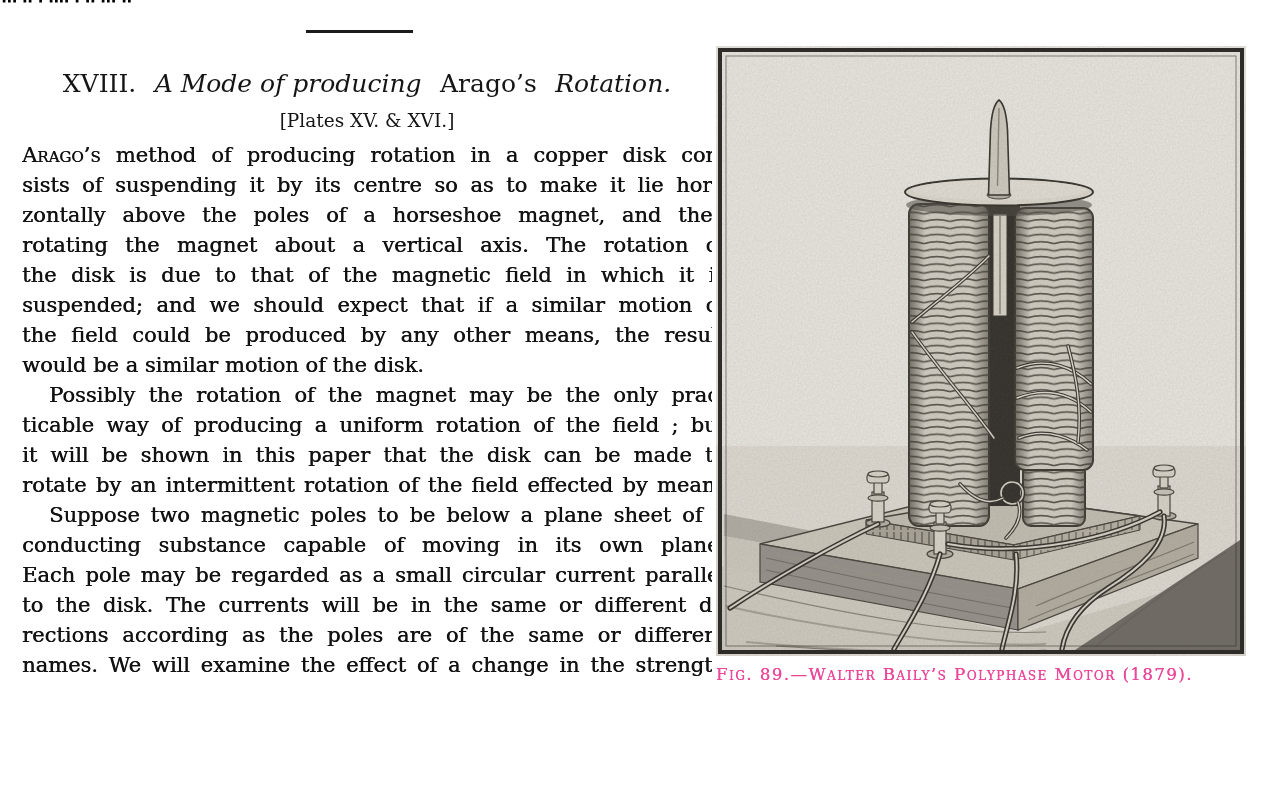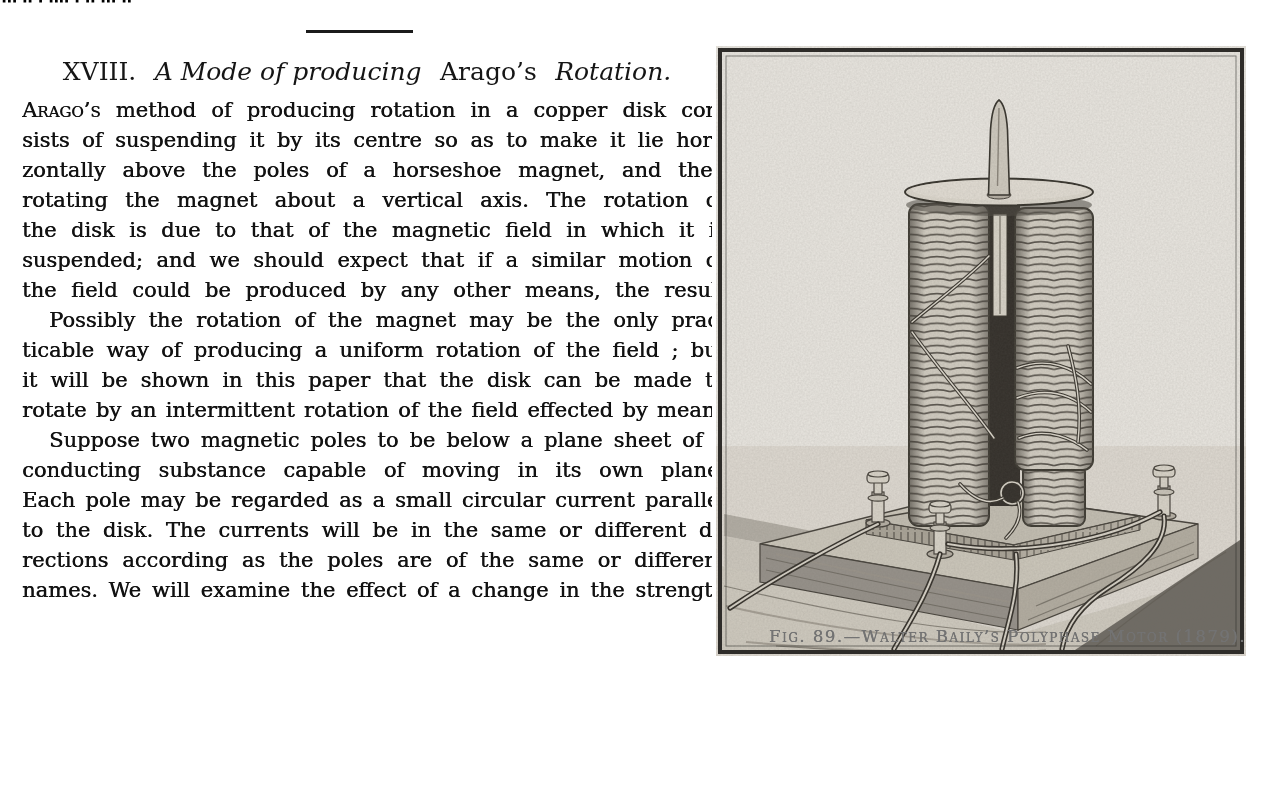--- a/index.html
+++ b/index.html
@@ -14,42 +14,42 @@
     font-family:"DejaVu Sans Mono", monospace;white-space:nowrap;
   }
   
   .section-rule{
     position:absolute;left:306px;top:30px;width:107px;height:3px;background:#1b1b1b;
   }
   
   .article{
     position:absolute;left:22px;top:52px;width:690px;height:720px;overflow:hidden;
   }
-  .title1{text-align:center;font-size:25px;line-height:31px;margin-top:4px;white-space:nowrap;}
+  .title1{text-align:center;font-size:25px;line-height:31px;margin-top:16px;white-space:nowrap;}
   .title2{text-align:center;font-size:24px;line-height:31px;margin-top:8px;white-space:nowrap;}
   .plates{text-align:center;font-size:18.5px;line-height:23px;margin-top:10px;}
   .sc{font-variant:small-caps;}
   .it{font-style:italic;}
   .gap{margin-right:.42em;}
   .body-text{
     margin-top:8px;font-size:21px;line-height:30px;color:#121212;
     text-shadow:0.45px 0 currentColor;
   }
   .ln{
     width:704px;height:30px;overflow:hidden;
     text-align:justify;text-align-last:justify;
   }
   .ln.end{text-align:left;text-align-last:left;}
   .ln.indent{text-indent:27px;}
   
   .figure-frame{position:absolute;left:716px;top:46px;width:530px;height:610px;}
   .figure-frame svg{display:block;}
   .figure-caption{
-    position:absolute;left:716px;top:627px;width:530px;text-align:right;
-    font-size:16.5px;letter-spacing:1.5px;font-variant:small-caps;color:#737373;
+    position:absolute;left:716px;top:665px;width:530px;text-align:left;
+    font-size:16.5px;letter-spacing:1.5px;font-variant:small-caps;color:#ec4899;
     text-shadow:0.3px 0 currentColor;white-space:nowrap;
   }
   
   .wd{fill:none;stroke:#35312b;stroke-width:5.2;stroke-linecap:round;}
   .wl{fill:none;stroke:#d7d2c7;stroke-width:2;stroke-linecap:round;}
   .wd2{fill:none;stroke:#3a362f;stroke-width:3.6;stroke-linecap:round;}
   .wl2{fill:none;stroke:#ddd8cd;stroke-width:1.4;stroke-linecap:round;}
   .grain-line{fill:none;stroke:#5f5a52;stroke-width:1.1;opacity:.65;}
   .grain-line2{fill:none;stroke:#9a948a;stroke-width:2;opacity:.8;}
 </style>
@@ -63,29 +63,31 @@
 <div class="article">
 
   <div class="title1">
     <span class="gap">XVIII.</span>
     <span class="it gap">A Mode of producing</span>
     <span class="gap">Arago’s</span>
     <span class="it">Rotation.</span>
   </div>
 
 
+  <div class="plates">[Plates XV. &amp; XVI.]</div>
 
   <div class="body-text">
     <div class="ln"><span class="sc">Arago’s</span><span> method of producing rotation in a copper disk con-</span></div>
     <div class="ln">sists of suspending it by its centre so as to make it lie hori-</div>
     <div class="ln">zontally above the poles of a horseshoe magnet, and then</div>
     <div class="ln">rotating the magnet about a vertical axis.  The rotation of</div>
     <div class="ln">the disk is due to that of the magnetic field in which it is</div>
     <div class="ln">suspended; and we should expect that if a similar motion of</div>
     <div class="ln">the field could be produced by any other means, the result</div>
+    <div class="ln end">would be a similar motion of the disk.</div>
     <div class="ln indent">Possibly the rotation of the magnet may be the only prac-</div>
     <div class="ln">ticable way of producing a uniform rotation of the field ; but</div>
     <div class="ln">it will be shown in this paper that the disk can be made to</div>
     <div class="ln">rotate by an intermittent rotation of the field effected by means</div>
     <div class="ln indent">Suppose two magnetic poles to be below a plane sheet of a</div>
     <div class="ln">conducting substance capable of moving in its own plane.</div>
     <div class="ln">Each pole may be regarded as a small circular current parallel</div>
     <div class="ln">to the disk.  The currents will be in the same or different di-</div>
     <div class="ln">rections according as the poles are of the same or different</div>
     <div class="ln">names.  We will examine the effect of a change in the strength</div>

